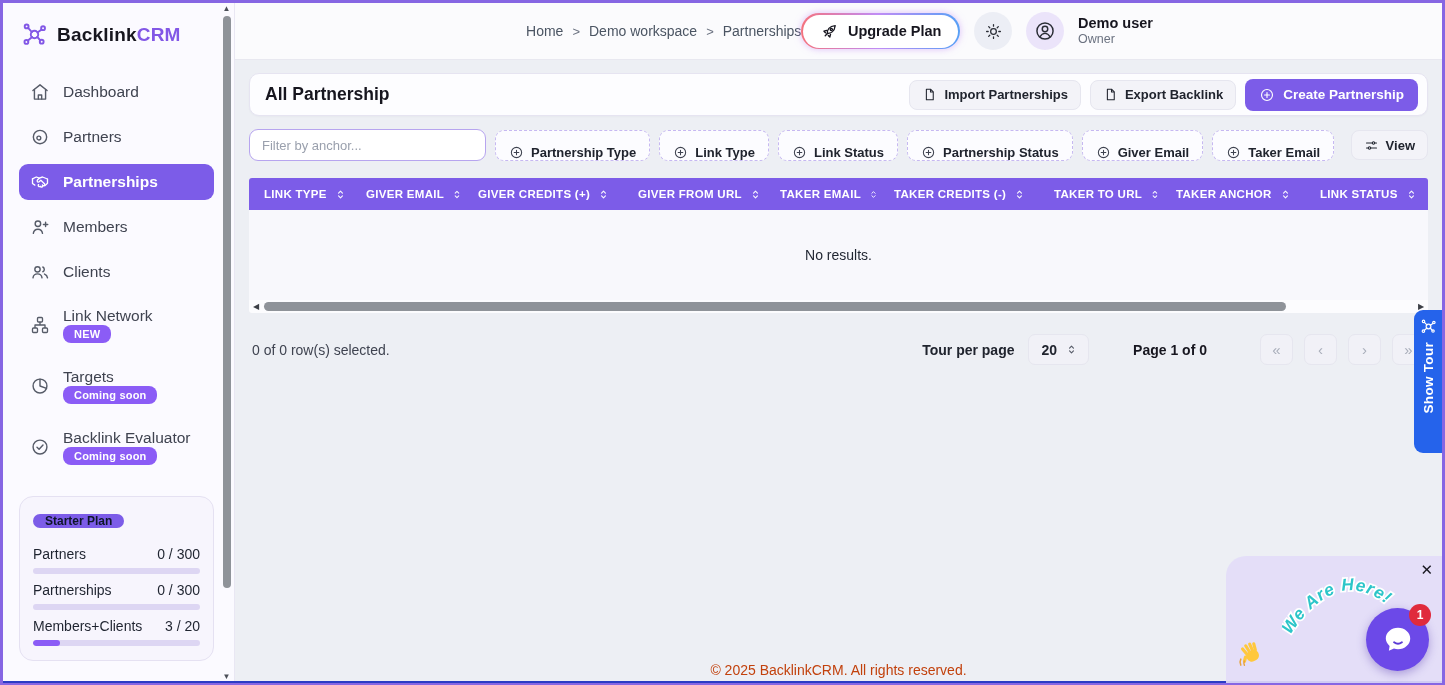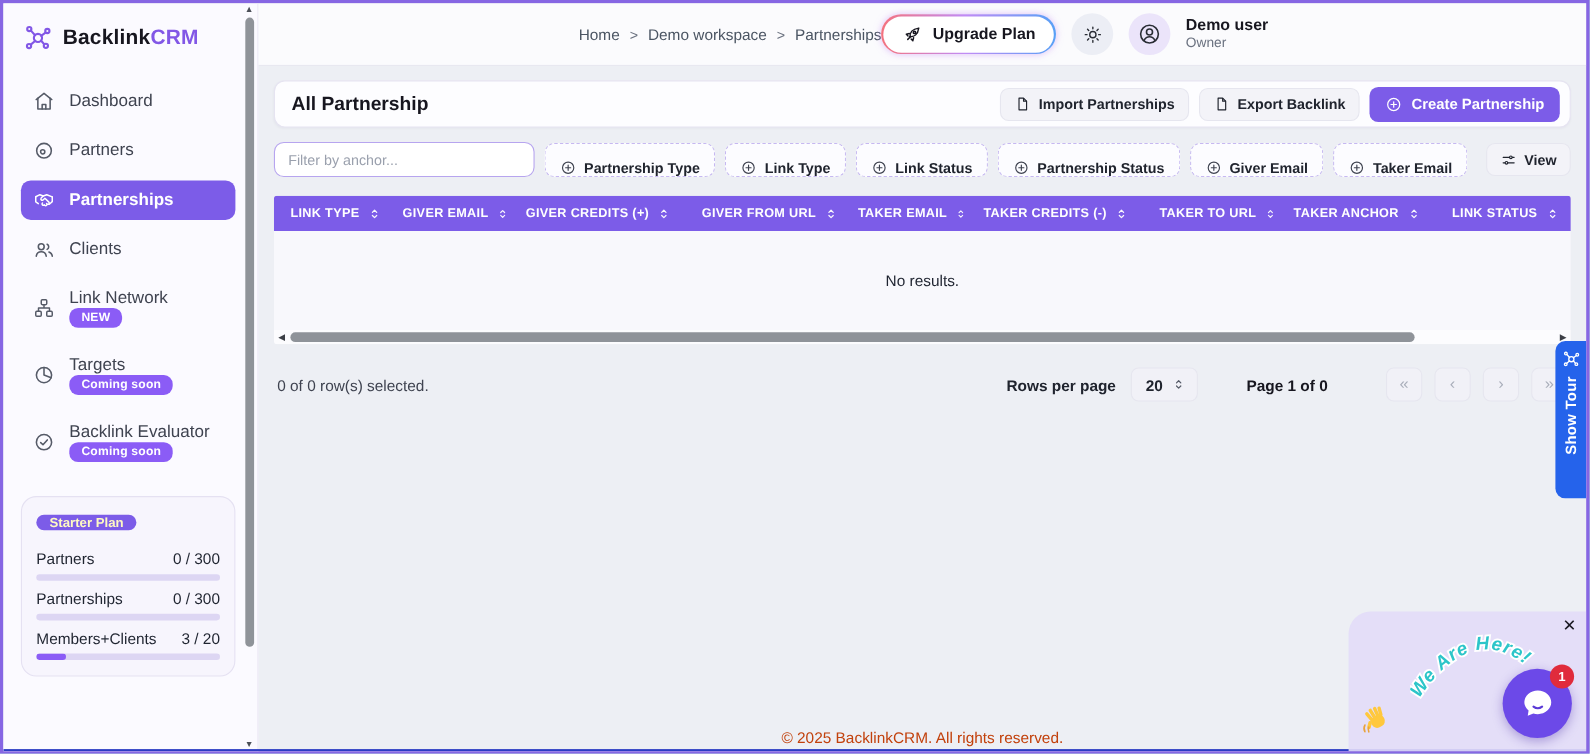--- a/index.html
+++ b/index.html
@@ -17,21 +17,21 @@
   .nav-item { display:flex; align-items:center; gap:13px; padding:8px 11px; margin-bottom:9px; border-radius:9px; color:#3f4350; cursor:pointer; }
   .nav-item .nicon { width:20px; height:20px; flex:0 0 20px; color:#565b68; display:flex; }
   .nav-item .nicon svg { width:20px; height:20px; }
   .nlabel { font-size:15.5px; }
   .nav-item.active { background:#7c5ce8; color:#fff; }
   .nav-item.active .nicon { color:#fff; }
   .nav-item.active .nlabel { font-weight:600; }
   .nav-col { display:flex; flex-direction:column; gap:0; align-items:flex-start; }
   .pill { display:inline-block; background:#8b5cf6; color:#fff; font-size:11px; font-weight:700; padding:3px 11px; border-radius:8px; letter-spacing:.2px; }
   .plan-card { margin-top:14px; background:#f7f5fd; border:1px solid #e5e1f2; border-radius:14px; padding:14px 13px; }
-  .plan-badge { display:inline-block; background:#7c5ce8; color:#fef9c3; font-size:12px; font-weight:700; padding:0 12px; border-radius:9px; margin-bottom:10px; }
+  .plan-badge { display:inline-block; background:#7c5ce8; color:#0f172a; font-size:12px; font-weight:700; padding:0 12px; border-radius:9px; margin-bottom:10px; }
   .usage-row { margin-top:8px; }
   .usage-line { display:flex; justify-content:space-between; font-size:14px; color:#1f2430; margin-bottom:6px; }
   .track { height:6px; background:#ddd6f3; border-radius:4px; overflow:hidden; }
   .fill { height:100%; background:#8b5cf6; border-radius:4px; }
   .sb-scroll { position:absolute; top:0; right:1px; width:13px; height:100%; display:flex; flex-direction:column; align-items:center; padding:1px 0; }
   .sb-arrow { font-size:8px; color:#4b4f58; line-height:10px; height:10px; }
   .sb-thumb { width:8px; flex:0 0 572px; margin:2px 0; background:#8f9399; border-radius:5px; }
   .sb-space { flex:1; }
 
   
@@ -224,20 +224,28 @@
         <span class="nicon">
             <svg viewBox="0 0 24 24">
               <use href="#i-handshake"></use>
             </svg>
           </span>
         <span class="nlabel">Partnerships</span>
       </div>
       <div class="nav-item">
         <span class="nicon">
             <svg viewBox="0 0 24 24">
+              <use href="#i-user-plus"></use>
+            </svg>
+          </span>
+        <span class="nlabel">Members</span>
+      </div>
+      <div class="nav-item">
+        <span class="nicon">
+            <svg viewBox="0 0 24 24">
               <use href="#i-users"></use>
             </svg>
           </span>
         <span class="nlabel">Clients</span>
       </div>
       <div class="nav-item">
         <span class="nicon">
             <svg viewBox="0 0 24 24">
               <use href="#i-sitemap"></use>
             </svg>
@@ -480,21 +488,21 @@
           <span class="hs-arrow">◀</span>
           <div class="hs-thumb"></div>
           <div class="hs-space"></div>
           <span class="hs-arrow">▶</span>
         </div>
       </div>
 
       <div class="pager-row">
         <span class="sel-text">0 of 0 row(s) selected.</span>
         <div class="pager-right">
-          <span class="rpp-label">Rows per page</span>
+          <span class="rpp-label">Tour per page</span>
           <div class="rpp-select">
             <span>20</span>
             <svg viewBox="0 0 24 24">
                 <use href="#i-sort"></use>
               </svg>
           </div>
           <span class="page-info">Page 1 of 0</span>
           <button class="pg-btn">«</button>
           <button class="pg-btn">‹</button>
           <button class="pg-btn">›</button>

